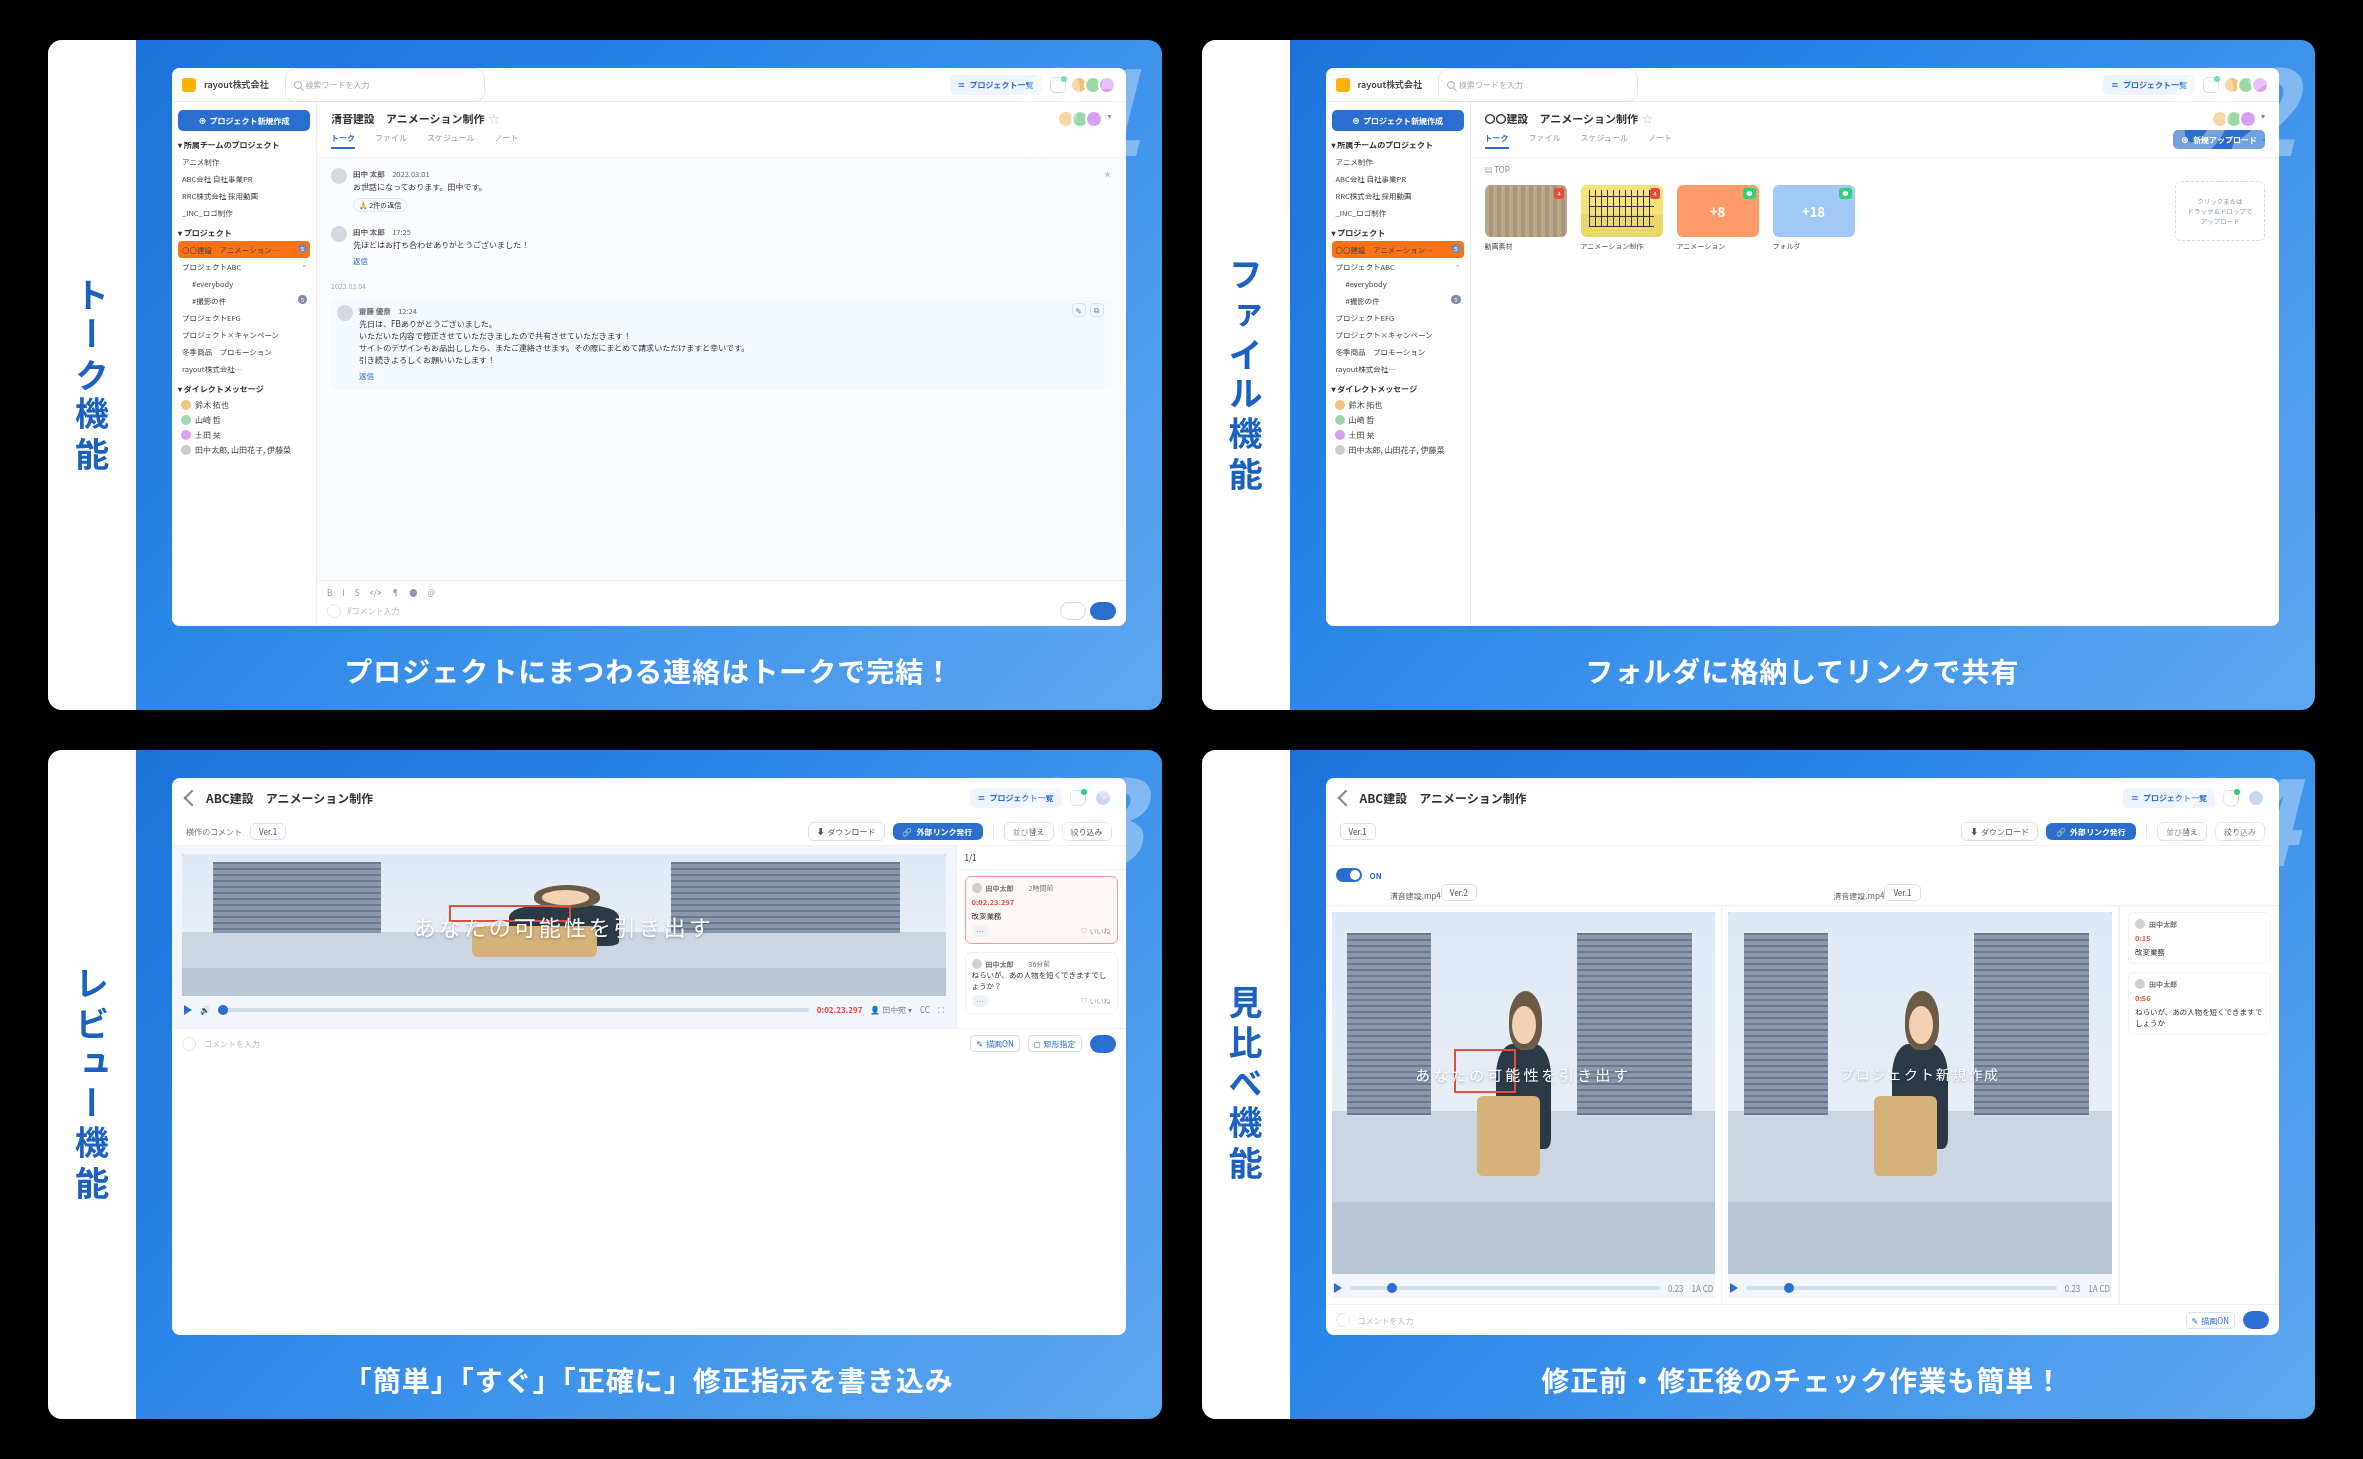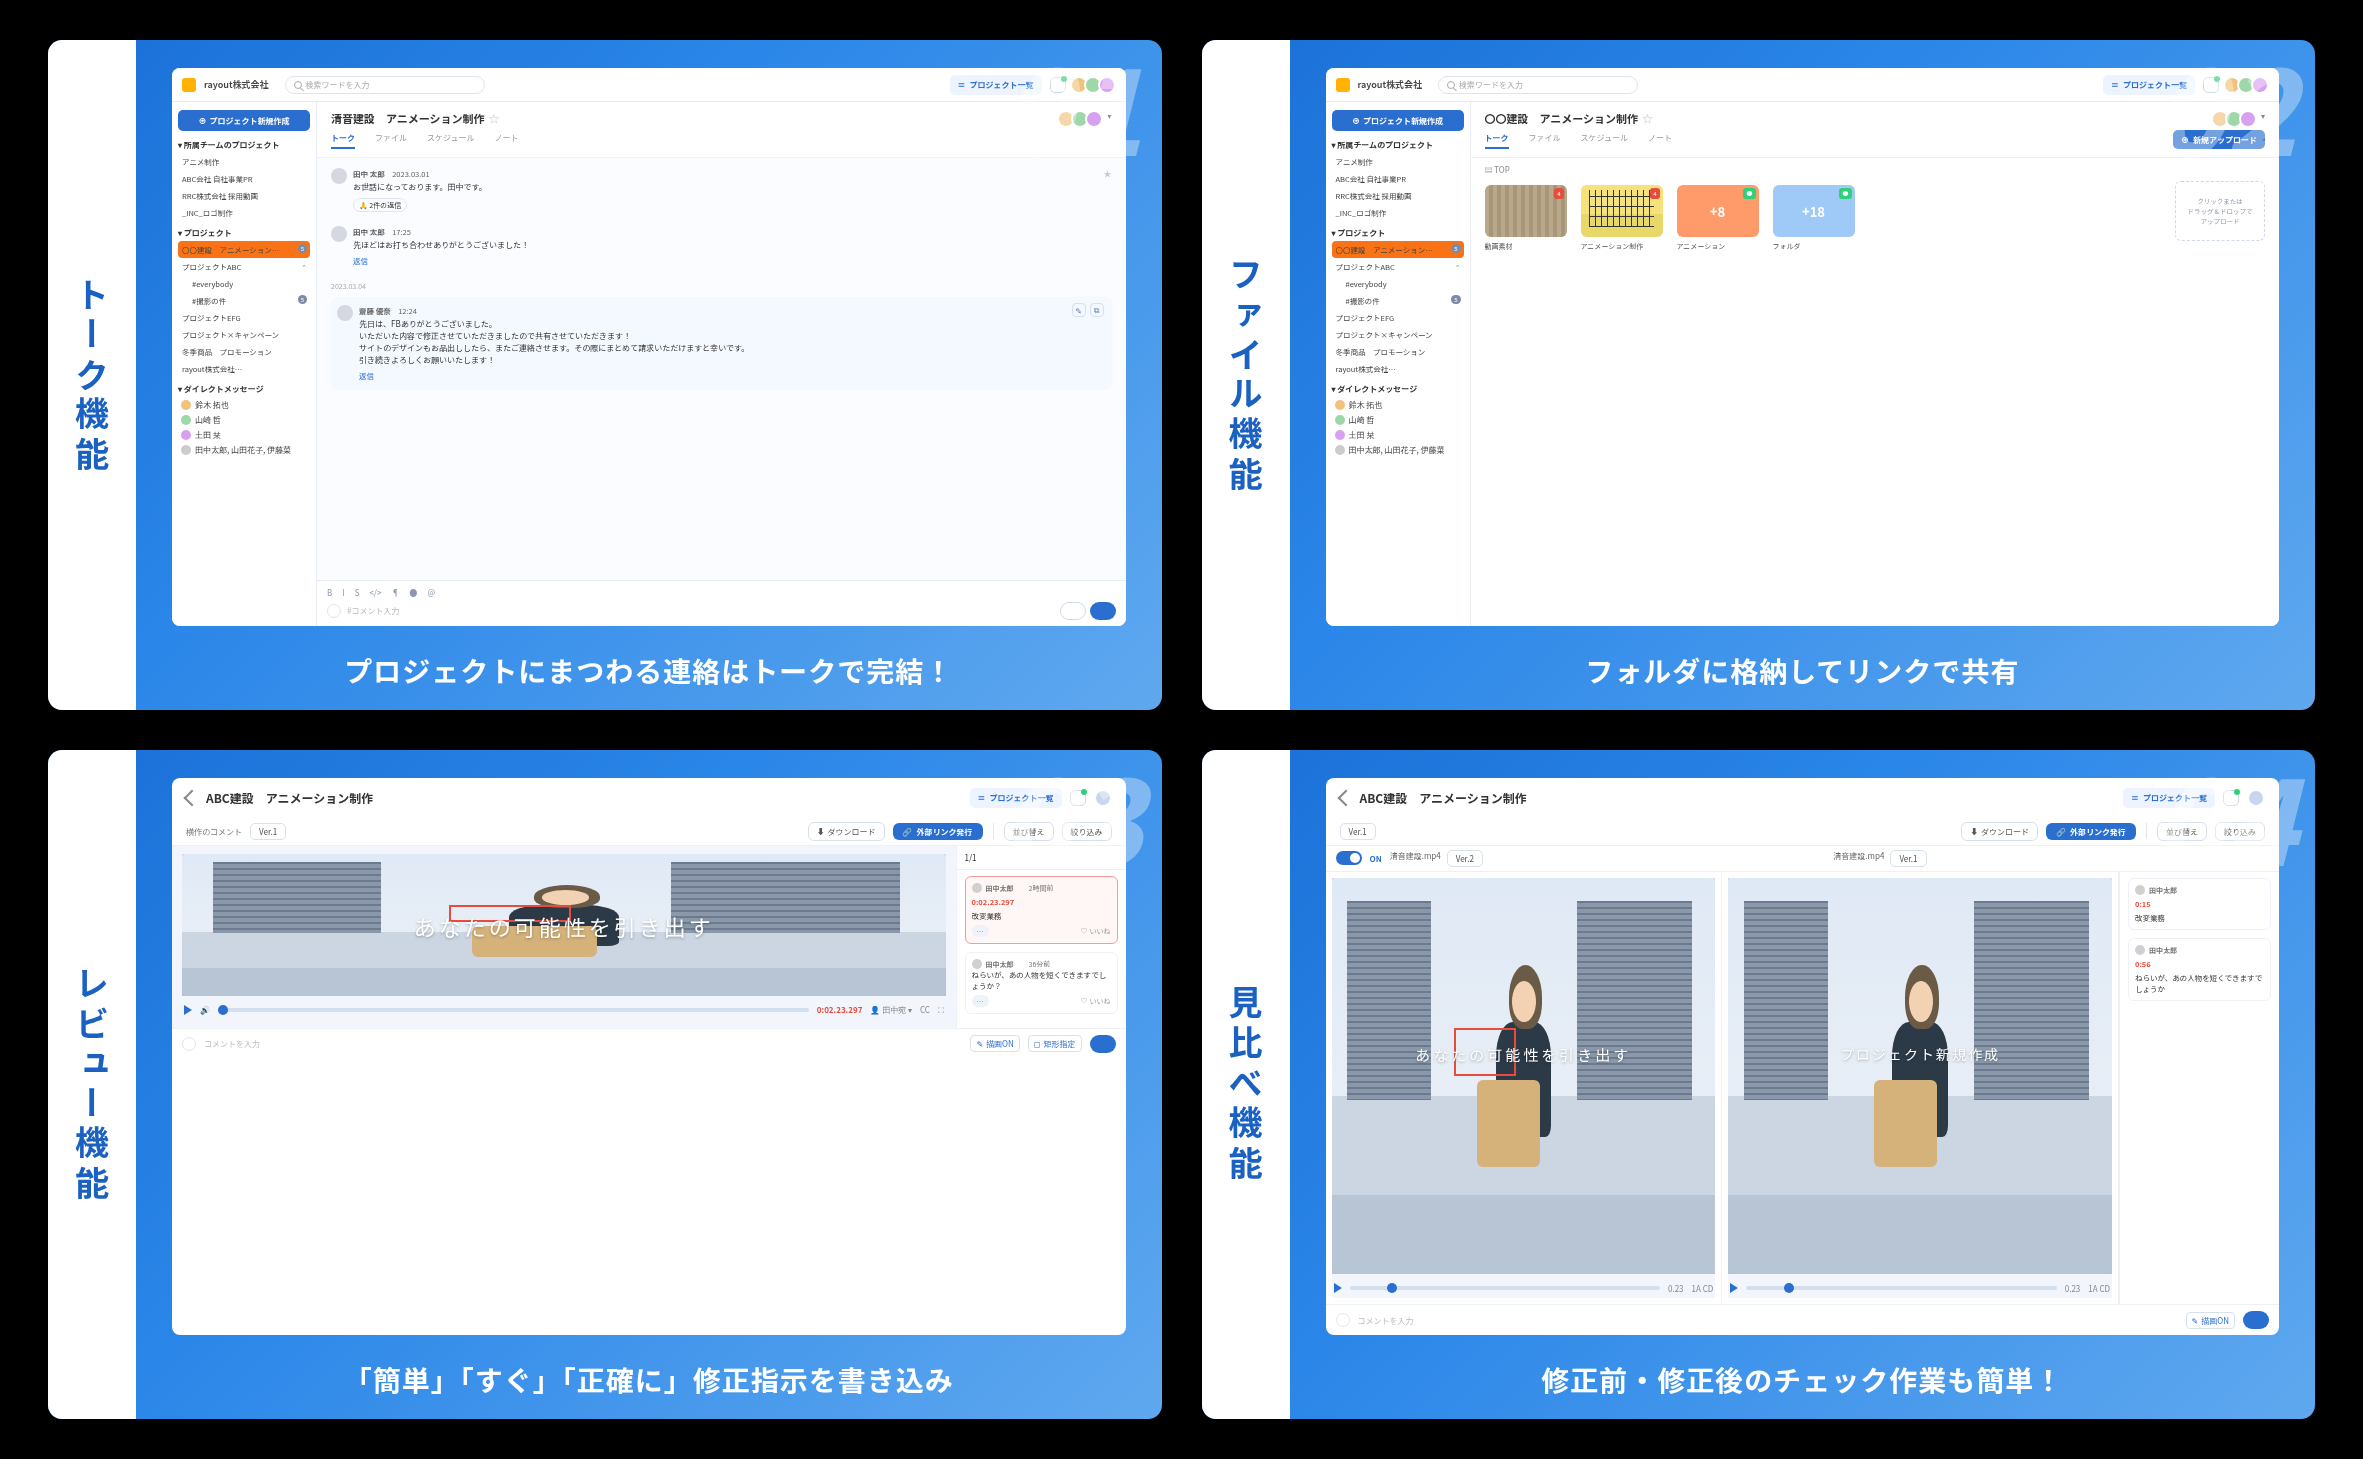--- a/index.html
+++ b/index.html
@@ -70,21 +70,21 @@
     letter-spacing: 1px;
   }
 
   
   .app-header{
     height:34px;background:#fff;border-bottom:1px solid #e6eaf0;
     display:flex;align-items:center;padding:0 10px;gap:8px;
   }
   .logo{width:14px;height:14px;border-radius:3px;background:#ffb300;}
   .org{font-size:9px;color:#444;font-weight:600;}
-  .search{flex:0 0 200px;height:18px;border:1px solid #dfe5ee;border-radius:10px;margin-left:8px;padding:0 8px;font-size:8px;color:#aaa;display:flex;align-items:center;gap:4px;}
+  .search{flex:0 0 200px;height:34px;border:1px solid #dfe5ee;border-radius:10px;margin-left:8px;padding:0 8px;font-size:8px;color:#aaa;display:flex;align-items:center;gap:4px;}
   .search .mag{width:8px;height:8px;border:1px solid #aaa;border-radius:50%;position:relative;}
   .search .mag::after{content:"";position:absolute;width:4px;height:1px;background:#aaa;bottom:-2px;right:-3px;transform:rotate(40deg);}
   .spacer{flex:1;}
   .pill{height:20px;border-radius:5px;background:#eef4ff;color:#2a6fd0;font-size:8px;font-weight:700;display:flex;align-items:center;padding:0 8px;gap:4px;}
   .bell{width:16px;height:16px;border:1px solid #d0d8e5;border-radius:5px;position:relative;}
   .bell::after{content:"";position:absolute;top:-2px;right:-2px;width:6px;height:6px;background:#2fd07a;border-radius:50%;}
   .avatars{display:flex;}
   .av{width:18px;height:18px;border-radius:50%;background:#c8d7ee;margin-left:-4px;border:2px solid #fff;}
   .av:nth-child(1){background:#f0c27b;}
   .av:nth-child(2){background:#9fd8a8;}
@@ -197,21 +197,21 @@
   .cmt .cnt{background:#eef3fa;color:#6a83b4;font-size:7px;padding:1px 5px;border-radius:6px;}
 
   .rev-foot{border-top:1px solid #edf1f6;padding:6px 10px;display:flex;align-items:center;gap:8px;}
   .rev-foot .ph{flex:1;font-size:8px;color:#bbb;}
   .toggle{font-size:8px;color:#2a6fd0;display:flex;align-items:center;gap:3px;border:1px solid #d8e0ee;border-radius:4px;padding:2px 5px;}
 
   
   .compare-head{display:flex;align-items:center;padding:4px 10px;gap:8px;border-bottom:1px solid #edf1f6;}
   .switch{width:26px;height:14px;background:#2a6fd0;border-radius:8px;position:relative;}
   .switch::after{content:"";position:absolute;width:10px;height:10px;background:#fff;border-radius:50%;top:2px;right:2px;}
-  .half-label{font-size:8px;color:#666;display:flex;align-items:flex-start;gap:6px;}
+  .half-label{font-size:8px;color:#666;display:flex;align-items:flex-end;margin-top:34px;}
   .compare-body{flex:1;display:flex;}
   .half-col{flex:1;display:flex;flex-direction:column;border-right:1px solid #edf1f6;padding:6px;}
   .half-col:last-child{border-right:none;}
   .cmt-col2{width:160px;border-left:1px solid #edf1f6;padding:6px 8px;font-size:7.5px;}
   .overlay-text.sm{font-size:15px;top:42%;}
   .overlay-text.sm2{font-size:14px;letter-spacing:2px;}
 
 </style>
 </head>
 <body>

